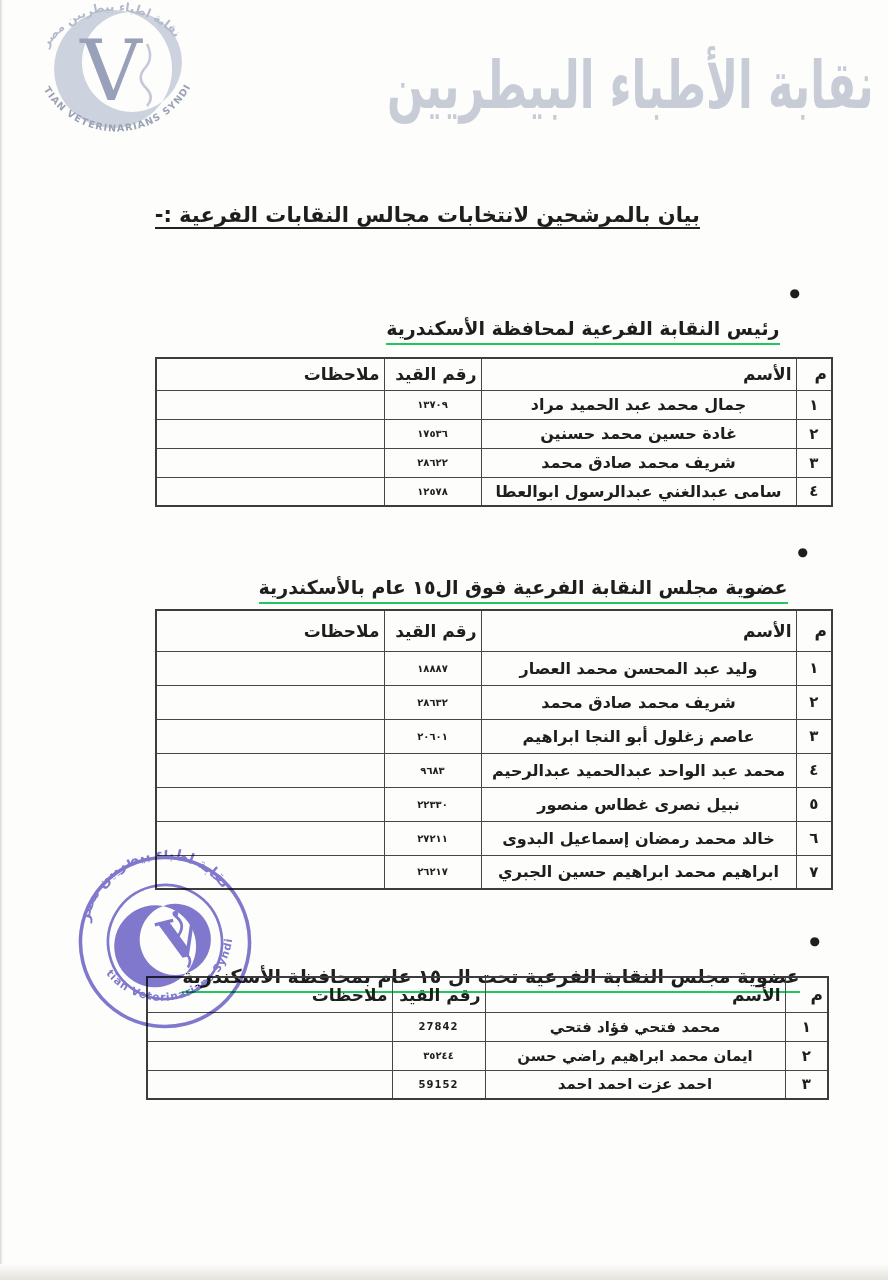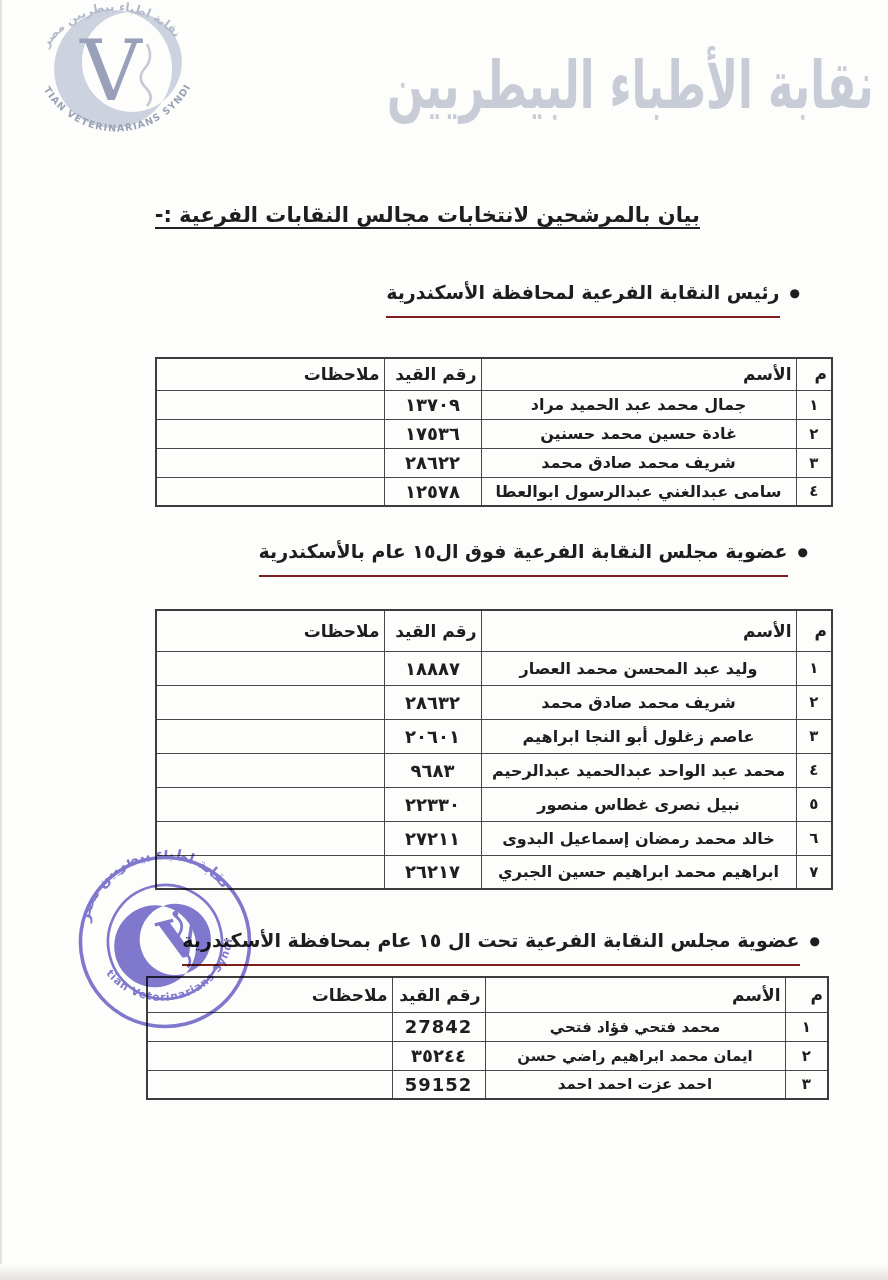--- a/index.html
+++ b/index.html
@@ -20,34 +20,34 @@
   .logo{position:absolute;left:16px;top:0;width:192px;height:140px;}
 
   
   .main-title{position:absolute;top:203px;right:188px;font-size:21px;font-weight:bold;
     border-bottom:2.5px solid #222;white-space:nowrap;}
 
   
   .bullet-heading{position:absolute;display:flex;align-items:flex-start;gap:10px;
     font-weight:bold;font-size:19px;white-space:nowrap;}
   .bullet-heading .dot{font-size:12px;line-height:24px;}
-  .bullet-heading .h-text{border-bottom:2px solid #7f1d1d;padding-bottom:13px;}
+  .bullet-heading .h-text{border-bottom:2px solid #22c55e;padding-bottom:4px;margin-top:36px;}
   .h1{top:281px;right:88px;}
   .h2{top:540px;right:80px;}
   .h3{top:929px;right:68px;}
 
   
   table.cand{position:absolute;border-collapse:collapse;table-layout:fixed;
     background:transparent;}
   table.cand th,table.cand td{border:1px solid #474747;text-align:center;
     vertical-align:middle;font-weight:bold;padding:0 4px;overflow:hidden;}
   table.cand{border:2px solid #3d3d3d;}
   table.cand th{font-size:17px;text-align:right;}
   td.c-name{font-size:16px;}
-  td.c-reg{font-size:18px;letter-spacing:1px;}
+  td.c-reg{font-size:10px;letter-spacing:1px;}
   td.c-idx{font-size:15px;}
   .t1{top:357px;right:55px;width:676px;}
   .t1 tr{height:29px;} .t1 tr.hdr{height:32px;}
   .t2{top:609px;right:55px;width:676px;}
   .t2 tr{height:34px;} .t2 tr.hdr{height:41px;}
   .t2 td.c-name{font-size:16px;}
   .t3{top:976px;right:59px;width:681px;}
   .t3 tr{height:29px;} .t3 tr.hdr{height:35px;}
   .t3 td.c-name{font-size:15px;margin-top:13px;}
 

